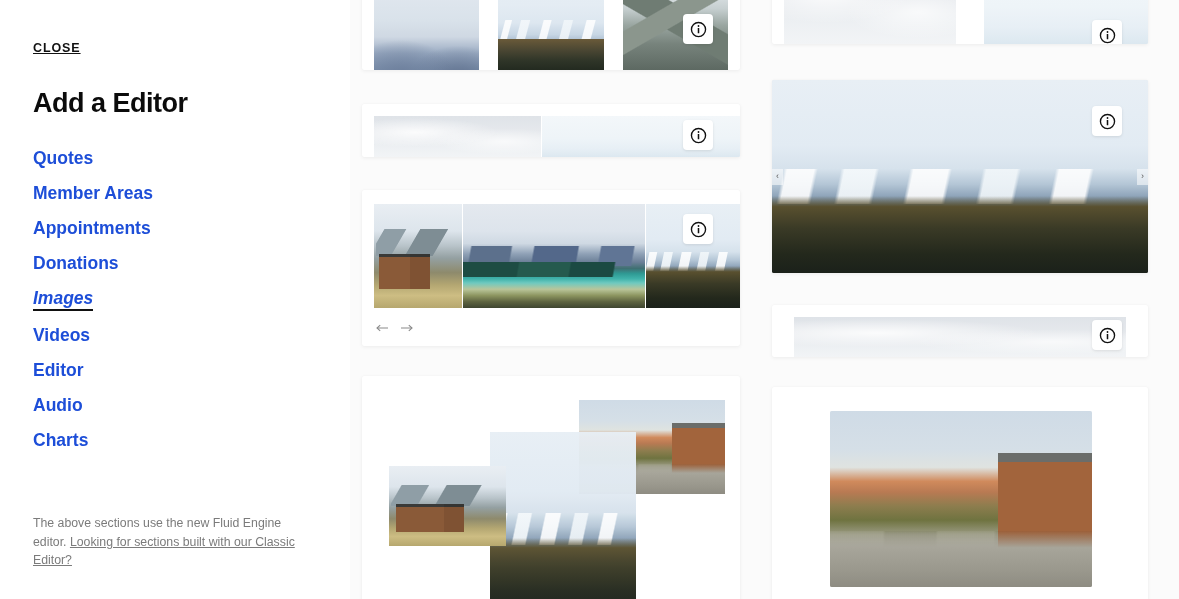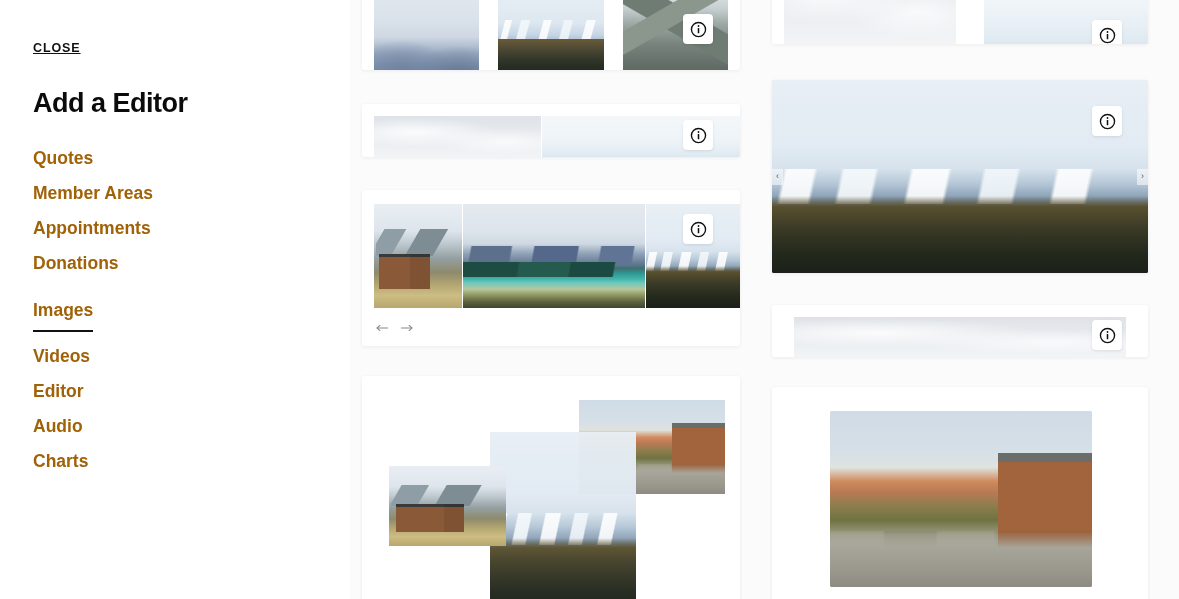--- a/index.html
+++ b/index.html
@@ -54,33 +54,34 @@
   }
 
   .nav-list {
     margin-top: 22px;
     list-style: none;
   }
 
   .nav-item {
     font-size: 17.5px;
     font-weight: 700;
-    color: #a16207;
+    color: #1d4ed8;
     line-height: 21px;
     padding: 7px 0;
     cursor: pointer;
     display: block;
   }
   .nav-item span { display: inline-block; }
 
-  .nav-item.group-end { margin-bottom: 12px; }
+  .nav-item.group-end { }
 
   .nav-item.active span {
     border-bottom: 2.2px solid #111111;
-    padding-bottom: 9px;
+    padding-bottom: 0;
+    font-style: italic;
   }
 
   .side-note {
     position: absolute;
     left: 33px;
     top: 514px;
     width: 262px;
     font-size: 12.3px;
     line-height: 18.5px;
     color: #7b7b7b;
@@ -307,20 +308,21 @@
         <span>Editor</span>
       </div>
       <div class="nav-item">
         <span>Audio</span>
       </div>
       <div class="nav-item">
         <span>Charts</span>
       </div>
     </nav>
 
+    <p class="side-note"><span>The above sections use the new Fluid Engine editor. </span><a>Looking for sections built with our Classic Editor?</a></p>
   </aside>
 
   <main class="content">
 
     <div class="card" style="left:12px; top:-62px; width:378px; height:132px;">
       <div style="position:absolute; left:12px; top:14px; right:12px; bottom:0; display:flex; gap:19px;">
         <div class="tile" style="flex:1;">
             <div class="ph scene-cloud"></div>
           </div>
         <div class="tile" style="flex:1;">

